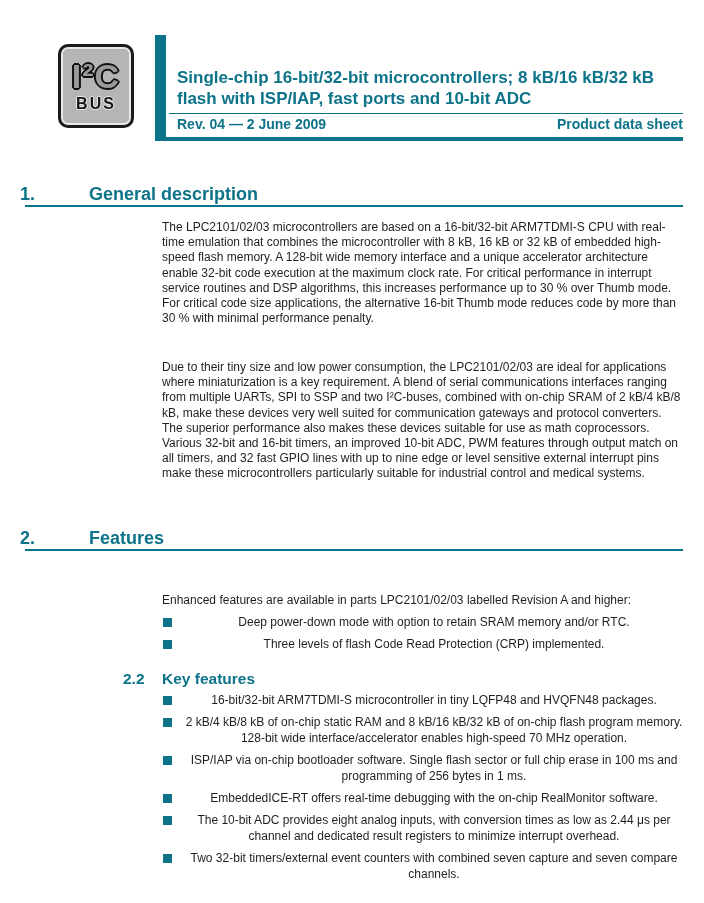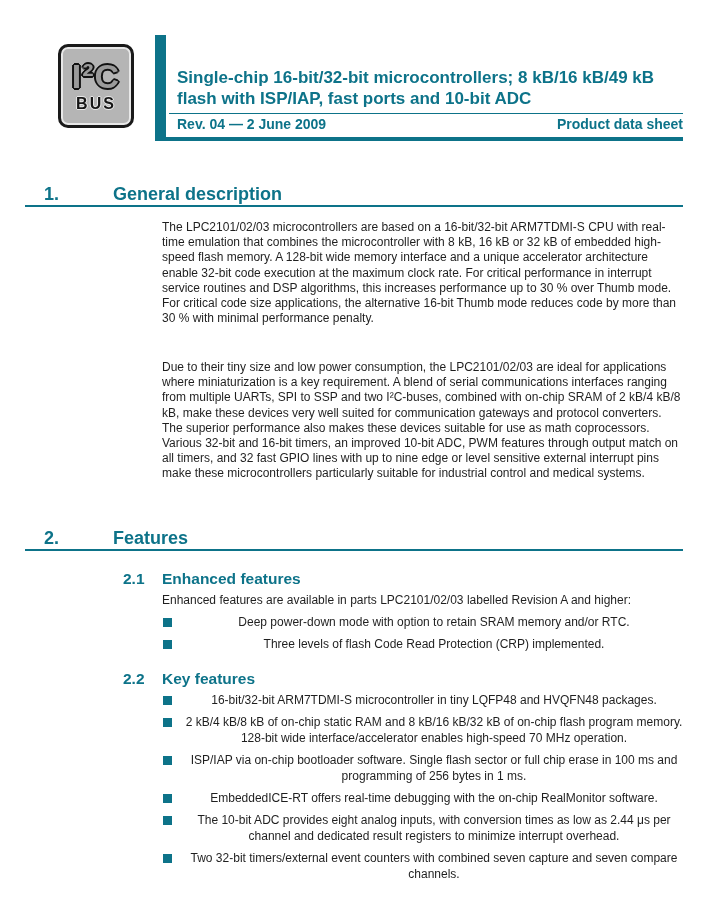--- a/index.html
+++ b/index.html
@@ -28,21 +28,21 @@
   }
   .vbar { position:absolute; left:155px; top:35px; width:11px; height:106px; background:var(--accent); }
   .doc-title { position:absolute; left:177px; top:33px; font-size:31px; line-height:34px; font-weight:bold; color:var(--accent); }
   .doc-subtitle { position:absolute; left:177px; top:67px; width:500px; font-size:17px; line-height:21px; font-weight:bold; color:var(--accent); }
   .doc-subtitle span { display:block; }
   .rule-thin  { position:absolute; left:169px; top:113px; width:514px; height:1px; background:var(--accent); }
   .rev-line { position:absolute; left:177px; top:116px; width:506px; display:flex; justify-content:space-between; font-size:14px; line-height:17px; font-weight:bold; color:var(--accent);gap:9px; }
   .rule-thick { position:absolute; left:155px; top:137px; width:528px; height:4px; background:var(--accent); }
 
   
-  .sec-heading { position:absolute; left:44px; font-size:18px; line-height:20px; font-weight:bold; color:var(--accent); }
+  .sec-heading { position:absolute; left:20px; font-size:18px; line-height:20px; font-weight:bold; color:var(--accent); }
   .sec-heading .num { display:inline-block; width:69px; }
   .sec-rule { position:absolute; left:25px; width:658px; height:2px; background:var(--accent); }
   .sub-heading { position:absolute; left:123px; font-size:15.5px; line-height:18px; font-weight:bold; color:var(--accent); }
   .sub-heading .num { display:inline-block; width:39px; }
 
   
   .para { position:absolute; left:162px; width:521px; font-size:12px; line-height:15.2px; color:var(--text); }
   .intro { position:absolute; left:162px; width:540px; font-size:12px; line-height:15.4px; color:var(--text); }
   .blist { position:absolute; left:162px; width:524px; list-style:none;text-align:center; }
   .blist li { position:relative; padding-left:20px; margin-bottom:7px; font-size:12px; line-height:15.4px; color:var(--text); }
@@ -52,21 +52,21 @@
 <body>
 
 <div class="page">
 
   <div class="logo">
     <span class="logo-top">I²C</span>
     <span class="logo-bottom">BUS</span>
   </div>
   <div class="vbar"></div>
   <div class="doc-subtitle">
-    <span>Single-chip 16-bit/32-bit microcontrollers; 8 kB/16 kB/49 kB</span>
+    <span>Single-chip 16-bit/32-bit microcontrollers; 8 kB/16 kB/32 kB</span>
     <span>flash with ISP/IAP, fast ports and 10-bit ADC</span>
   </div>
   <div class="rule-thin"></div>
   <div class="rev-line">
     <span>Rev. 04 — 2 June 2009</span>
     <span>Product data sheet</span>
   </div>
   <div class="rule-thick"></div>
 
   <h2 class="sec-heading" style="top:184px;">
@@ -74,23 +74,20 @@
   </h2>
   <div class="sec-rule" style="top:205px;"></div>
   <p class="para" style="top:220px;">The LPC2101/02/03 microcontrollers are based on a 16-bit/32-bit ARM7TDMI-S CPU with real-time emulation that combines the microcontroller with 8 kB, 16 kB or 32 kB of embedded high-speed flash memory. A 128-bit wide memory interface and a unique accelerator architecture enable 32-bit code execution at the maximum clock rate. For critical performance in interrupt service routines and DSP algorithms, this increases performance up to 30 % over Thumb mode. For critical code size applications, the alternative 16-bit Thumb mode reduces code by more than 30 % with minimal performance penalty.</p>
   <p class="para" style="top:360px;">Due to their tiny size and low power consumption, the LPC2101/02/03 are ideal for applications where miniaturization is a key requirement. A blend of serial communications interfaces ranging from multiple UARTs, SPI to SSP and two I²C-buses, combined with on-chip SRAM of 2 kB/4 kB/8 kB, make these devices very well suited for communication gateways and protocol converters. The superior performance also makes these devices suitable for use as math coprocessors. Various 32-bit and 16-bit timers, an improved 10-bit ADC, PWM features through output match on all timers, and 32 fast GPIO lines with up to nine edge or level sensitive external interrupt pins make these microcontrollers particularly suitable for industrial control and medical systems.</p>
 
   <h2 class="sec-heading" style="top:528px;">
     <span class="num">2.</span><span>Features</span>
   </h2>
   <div class="sec-rule" style="top:549px;"></div>
 
-  <h3 class="sub-heading" style="top:570px;">
-    <span class="num">2.1</span><span>Enhanced features</span>
-  </h3>
   <p class="intro" style="top:593px;">Enhanced features are available in parts LPC2101/02/03 labelled Revision A and higher:</p>
   <ul class="blist" style="top:615px;">
     <li>
       <span class="bullet-sq"></span>
       <span>Deep power-down mode with option to retain SRAM memory and/or RTC.</span>
     </li>
     <li>
       <span class="bullet-sq"></span>
       <span>Three levels of flash Code Read Protection (CRP) implemented.</span>
     </li>

